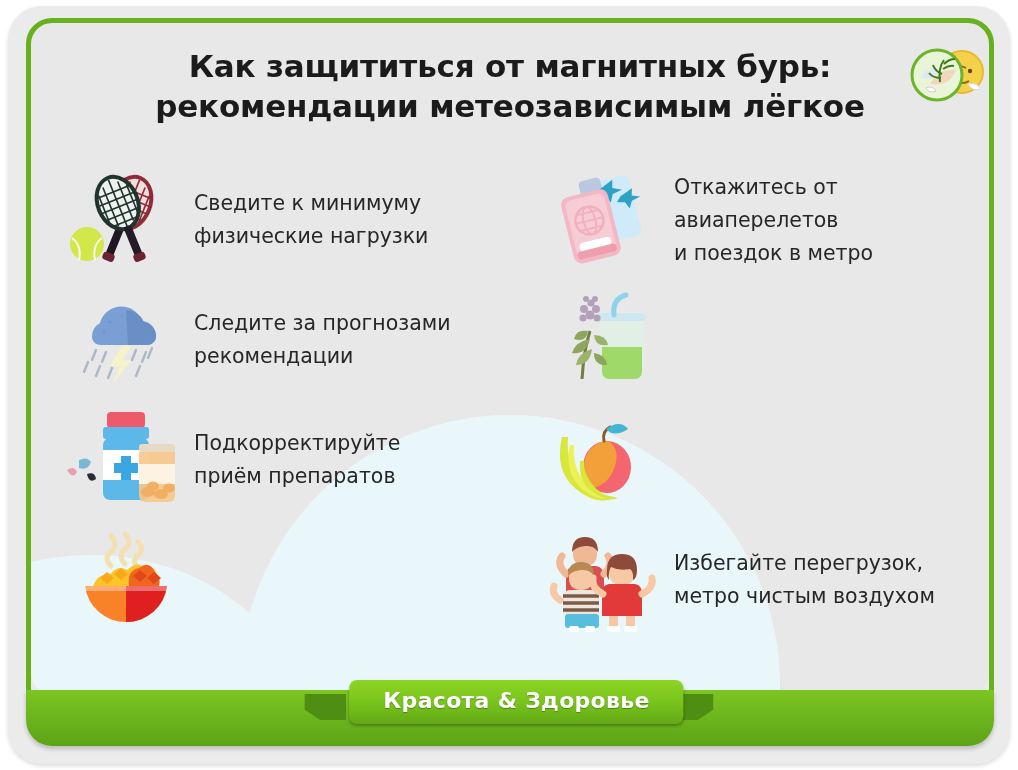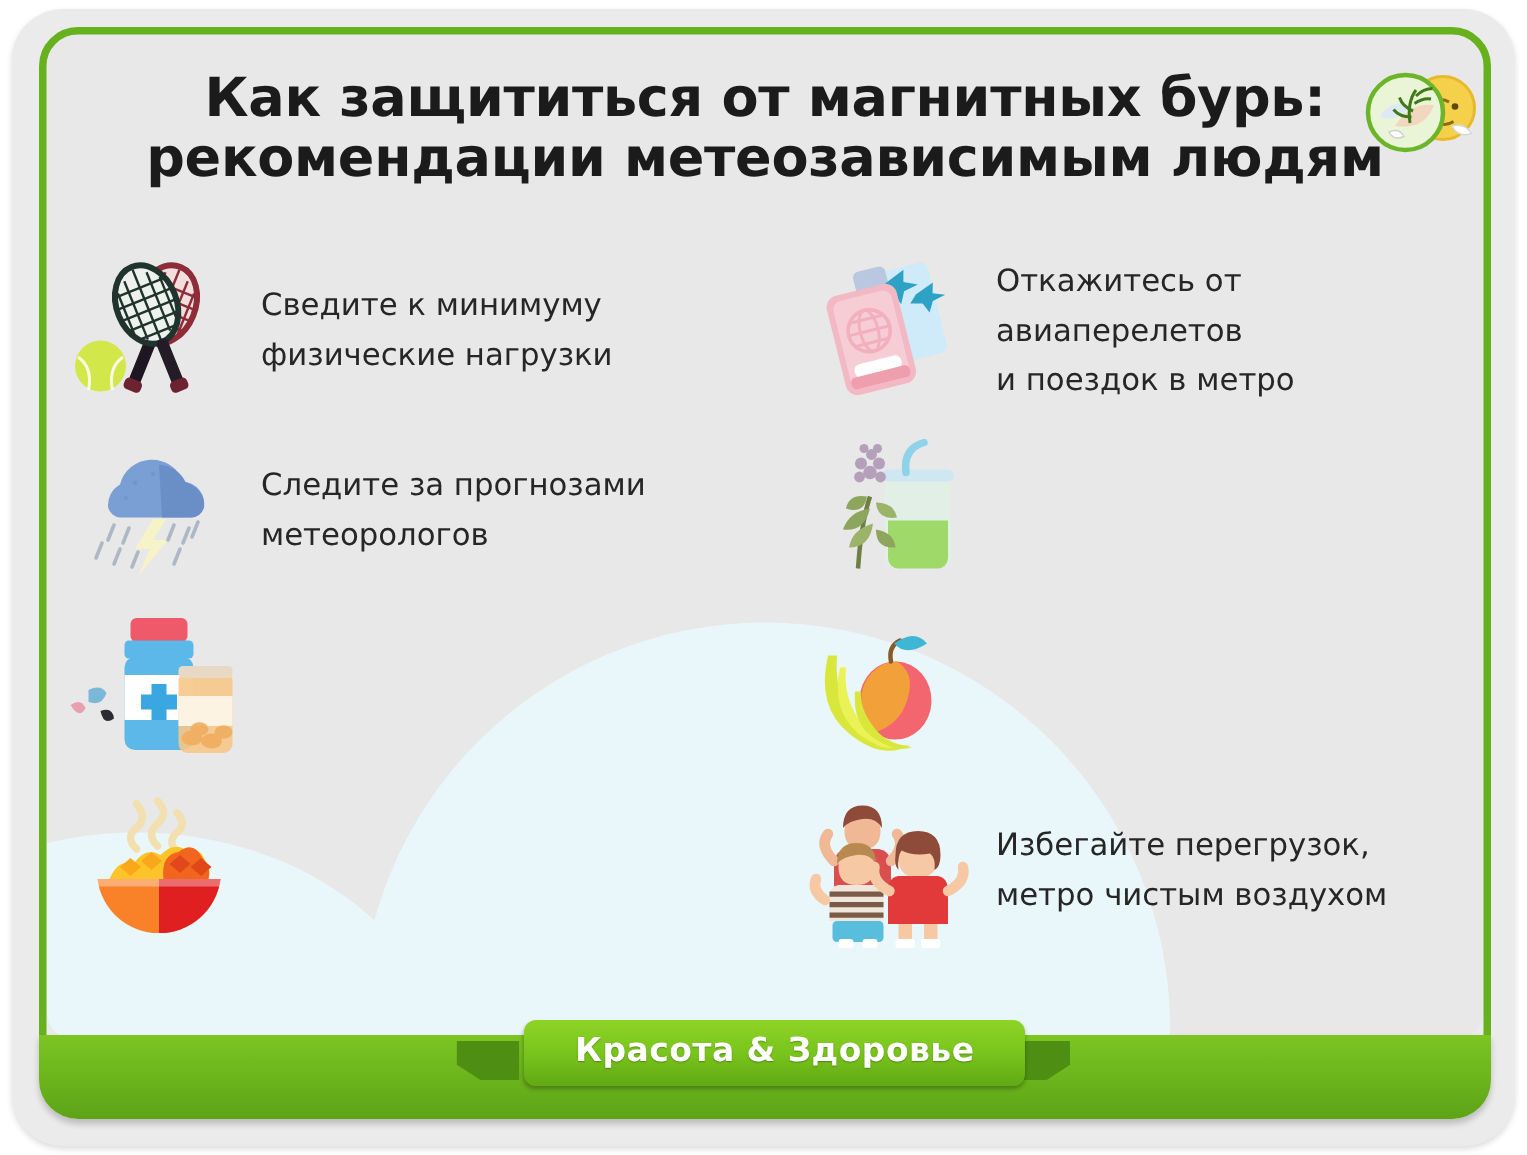--- a/index.html
+++ b/index.html
@@ -81,45 +81,45 @@
   .title-wrap {
     position: absolute;
     left: 60px; top: 46px;
     width: 900px;
     text-align: center;
     z-index: 6;
   }
   .title-line {
     font-family: "DejaVu Sans", sans-serif;
     font-weight: 700;
-    font-size: 36px;
+    font-size: 31px;
     line-height: 40px;
     color: #1b1b1b;
     letter-spacing: -0.2px;
     white-space: nowrap;
   }
 
   
   .logo {
     position: absolute;
     right: 34px; top: 44px;
     width: 74px; height: 62px;
     z-index: 8;
   }
 
   
   .grid {
     position: absolute;
-    left: 38px; top: 160px;
+    left: 58px; top: 160px;
     width: 950px;
     z-index: 5;
     display: grid;
     grid-template-columns: 470px 470px;
     grid-auto-rows: 120px;
-    column-gap: 20px;
+    column-gap: 10px;
   }
 
   .item {
     display: flex;
     align-items: center;
     gap: 10px;
     padding-left: 6px;
   }
 
   .item-icon {
@@ -188,21 +188,21 @@
     <div class="decor-circle"></div>
     <div class="decor-circle-left"></div>
   </div>
 
   <div class="green-frame"></div>
 
   <div class="bottom-band"></div>
 
   <div class="title-wrap">
     <div class="title-line">Как защититься от магнитных бурь:</div>
-    <div class="title-line">рекомендации метеозависимым людям</div>
+    <div class="title-line">рекомендации метеозависимым лёгкое</div>
   </div>
 
   <div class="logo">
     <svg width="74" height="62" viewBox="0 0 74 62">
       <circle cx="52" cy="28" r="21" fill="#f5d14b" stroke="#e8b92c" stroke-width="2"></circle>
       <path d="M46 24 q5 -3 10 0" stroke="#8a6b10" stroke-width="2" fill="none"></path>
       <path d="M47 37 q6 4 12 0" stroke="#8a6b10" stroke-width="2" fill="none"></path>
       <circle cx="49" cy="27" r="2.2" fill="#5d4a08"></circle>
       <circle cx="60" cy="27" r="2.2" fill="#5d4a08"></circle>
       <path d="M58 40 q9 -2 13 5 q-9 3 -13 -5 Z" fill="#ffffff" stroke="#d8d8d8" stroke-width="1"></path>
@@ -314,21 +314,21 @@
             <line x1="80" y1="62" x2="76" y2="72"></line>
             <line x1="34" y1="76" x2="30" y2="86"></line>
             <line x1="46" y1="78" x2="42" y2="88"></line>
             <line x1="74" y1="76" x2="70" y2="86"></line>
             <line x1="86" y1="58" x2="82" y2="68"></line>
             <line x1="22" y1="72" x2="18" y2="82"></line>
           </g>
         </svg>
       </div>
       <div class="item-text">Следите за прогнозами
-метеорологов</div>
+рекомендации</div>
     </div>
 
     <div class="item">
       <div class="item-icon">
         <svg width="112" height="98" viewBox="0 0 112 98">
           <rect x="52" y="26" width="44" height="62" rx="7" fill="#dff0e6" opacity="0.85"></rect>
           <path d="M54 56 h40 v25 a7 7 0 0 1 -7 7 H61 a7 7 0 0 1 -7 -7 Z" fill="#9ed96a"></path>
           <rect x="50" y="22" width="48" height="8" rx="4" fill="#cfe7f0"></rect>
           <path d="M66 24 q-2 -16 12 -20" stroke="#8fd3ea" stroke-width="5" fill="none" stroke-linecap="round"></path>
           <g>
@@ -368,20 +368,22 @@
             <ellipse cx="83" cy="84" rx="7" ry="5"></ellipse>
             <ellipse cx="96" cy="86" rx="7" ry="5"></ellipse>
             <ellipse cx="104" cy="80" rx="6" ry="4.5"></ellipse>
             <ellipse cx="88" cy="78" rx="6" ry="4.5"></ellipse>
           </g>
           <path d="M14 52 q8 -4 12 2 q-3 9 -12 6 Z" fill="#7ab8d8"></path>
           <path d="M22 66 q8 -3 9 5 q-7 5 -9 -5 Z" fill="#2b2b33"></path>
           <path d="M2 62 q7 -5 10 2 q-4 8 -10 -2 Z" fill="#e8a0ae"></path>
         </svg>
       </div>
+      <div class="item-text">Подкорректируйте
+приём препаратов</div>
     </div>
 
     <div class="item">
       <div class="item-icon">
         <svg width="116" height="98" viewBox="0 0 116 98">
           <path d="M62 30 a24 26 0 1 1 -2 52 a24 26 0 1 1 2 -52 Z" fill="#f4666f"></path>
           <path d="M62 30 a24 26 0 0 0 -24 26 a24 26 0 0 0 10 21 q18 -6 22 -26 q3 -14 -8 -21 Z" fill="#f2a03a"></path>
           <path d="M58 30 q-2 -10 6 -14" stroke="#8a5a2a" stroke-width="3" fill="none" stroke-linecap="round"></path>
           <path d="M60 18 q14 -10 22 0 q-14 9 -22 0 Z" fill="#3fb6d4"></path>
           <path d="M16 26 q-8 34 14 52 q22 18 40 8 q-26 0 -38 -18 q-12 -18 -10 -42 Z" fill="#d9e63c"></path>

